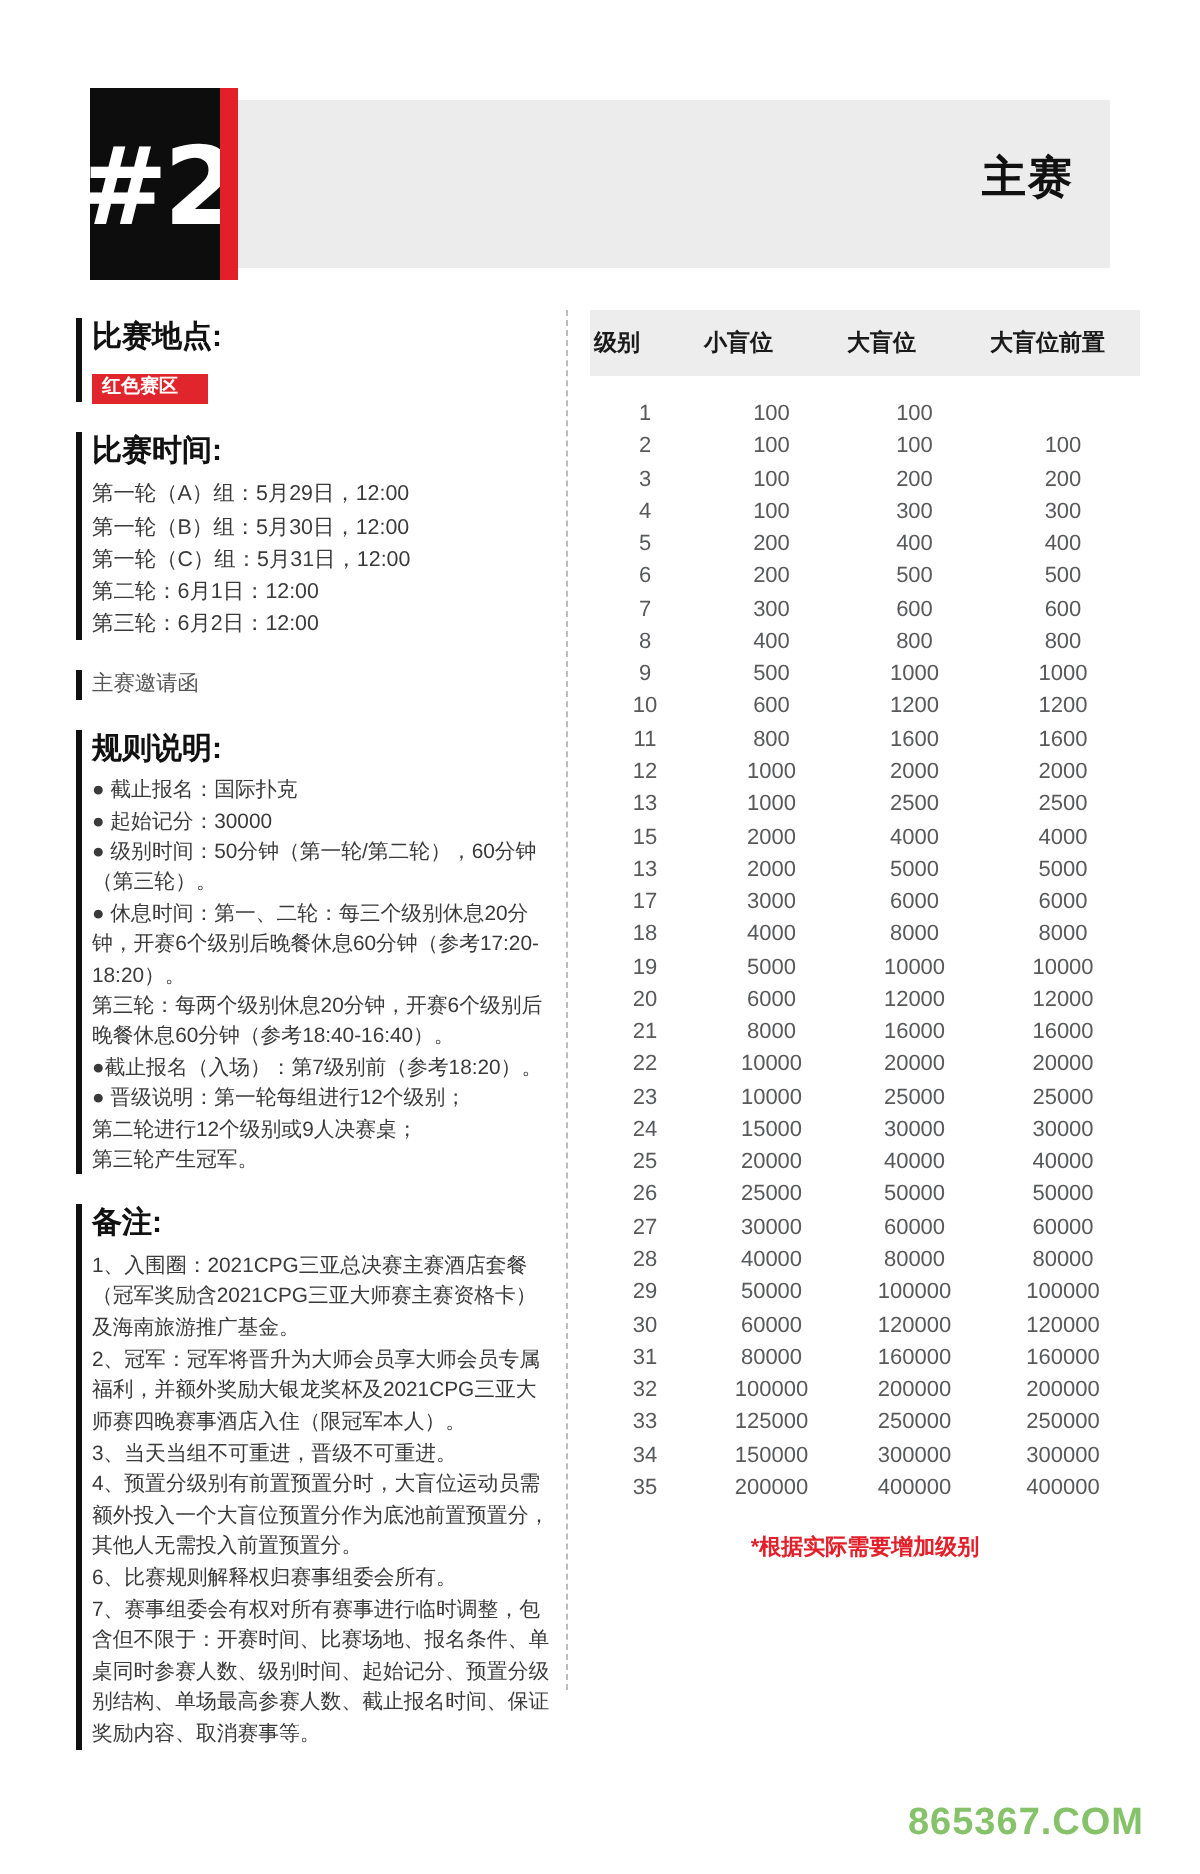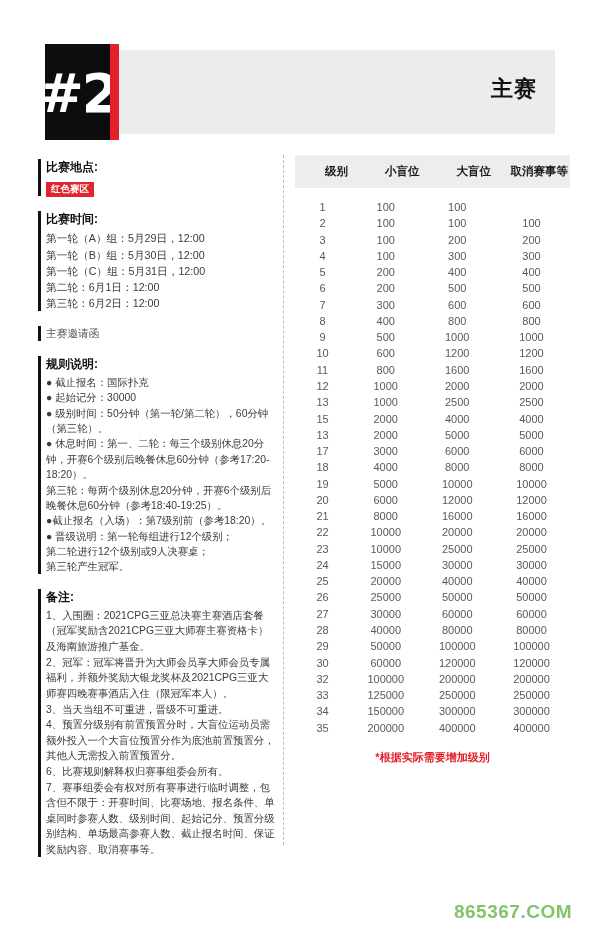--- a/index.html
+++ b/index.html
@@ -82,38 +82,38 @@
   }
   .block { margin-bottom: 13px; position: relative; padding-left: 8px; }
   .block::before {
     content: "";
     position: absolute;
     left: 0; top: 1px; bottom: 1px;
     width: 3px;
     background: #111;
   }
   .block-title {
-    font-size: 12px;
+    font-size: 15px;
     font-weight: 700;
     color: #111;
     line-height: 1.5;
     margin-bottom: 2px;
   }
   .block-line {
     font-size: 10.7px;
     color: #3a3a3a;
     line-height: 1.52;
   }
   .badge {
     display: inline-block;
     background: #e0262c;
     color: #ffffff;
     font-size: 9.5px;
     font-weight: 700;
-    padding: 1px 5px 2px 5px;
+    padding: 1px 15px 2px 5px;
     line-height: 1.3;
     margin-top: 1px;
   }
   .plain { font-size: 10.7px; color: #555; line-height: 1.6; }
   .bullet-line {
     font-size: 10.4px;
     color: #3a3a3a;
     line-height: 1.48;
   }
   .note-line {
@@ -143,21 +143,21 @@
     width: 100%;
     border-collapse: collapse;
     font-family: "Liberation Sans", sans-serif;
   }
   table.blinds thead th {
     background: #ededed;
     font-size: 11.5px;
     font-weight: 700;
     color: #1a1a1a;
     padding: 9px 2px 9px 2px;
-    text-align: right;
+    text-align: left;
     white-space: nowrap;
   }
   table.blinds thead th.c0 { width: 20%; }
   table.blinds thead th.c1 { width: 26%; }
   table.blinds thead th.c2 { width: 26%; }
   table.blinds thead th.c3 { width: 28%; }
   table.blinds tbody tr.spacer td { height: 11px; padding: 0; }
   table.blinds tbody td {
     font-size: 11px;
     color: #58595b;
@@ -219,21 +219,21 @@
     <div class="block">
       <div class="plain">主赛邀请函</div>
     </div>
 
     <div class="block">
       <div class="block-title">规则说明:</div>
       <div class="bullet-line">● 截止报名：国际扑克</div>
       <div class="bullet-line">● 起始记分：30000</div>
       <div class="bullet-line">● 级别时间：50分钟（第一轮/第二轮），60分钟（第三轮）。</div>
       <div class="bullet-line">● 休息时间：第一、二轮：每三个级别休息20分钟，开赛6个级别后晚餐休息60分钟（参考17:20-18:20）。</div>
-      <div class="bullet-line">第三轮：每两个级别休息20分钟，开赛6个级别后晚餐休息60分钟（参考18:40-19:25）。</div>
+      <div class="bullet-line">第三轮：每两个级别休息20分钟，开赛6个级别后晚餐休息60分钟（参考18:40-16:40）。</div>
       <div class="bullet-line">●截止报名（入场）：第7级别前（参考18:20）。</div>
       <div class="bullet-line">● 晋级说明：第一轮每组进行12个级别；</div>
       <div class="bullet-line">第二轮进行12个级别或9人决赛桌；</div>
       <div class="bullet-line">第三轮产生冠军。</div>
     </div>
 
     <div class="block">
       <div class="block-title">备注:</div>
       <div class="note-line">1、入围圈：2021CPG三亚总决赛主赛酒店套餐（冠军奖励含2021CPG三亚大师赛主赛资格卡）及海南旅游推广基金。</div>
       <div class="note-line">2、冠军：冠军将晋升为大师会员享大师会员专属福利，并额外奖励大银龙奖杯及2021CPG三亚大师赛四晚赛事酒店入住（限冠军本人）。</div>
@@ -247,21 +247,21 @@
 
   <div class="divider"></div>
 
   <div class="table-wrap">
     <table class="blinds">
       <thead>
         <tr>
           <th class="c0">级别</th>
           <th class="c1">小盲位</th>
           <th class="c2">大盲位</th>
-          <th class="c3">取消赛事等</th>
+          <th class="c3">大盲位前置</th>
         </tr>
       </thead>
       <tbody id="table-body">
         <tr class="spacer">
             <td colspan="4"></td>
           </tr>
       <tr>
             <td>1</td>
             <td>100</td>
             <td>100</td>
@@ -429,20 +429,26 @@
             <td>100000</td>
             <td>100000</td>
           </tr>
           <tr>
             <td>30</td>
             <td>60000</td>
             <td>120000</td>
             <td>120000</td>
           </tr>
           <tr>
+            <td>31</td>
+            <td>80000</td>
+            <td>160000</td>
+            <td>160000</td>
+          </tr>
+          <tr>
             <td>32</td>
             <td>100000</td>
             <td>200000</td>
             <td>200000</td>
           </tr>
           <tr>
             <td>33</td>
             <td>125000</td>
             <td>250000</td>
             <td>250000</td>

